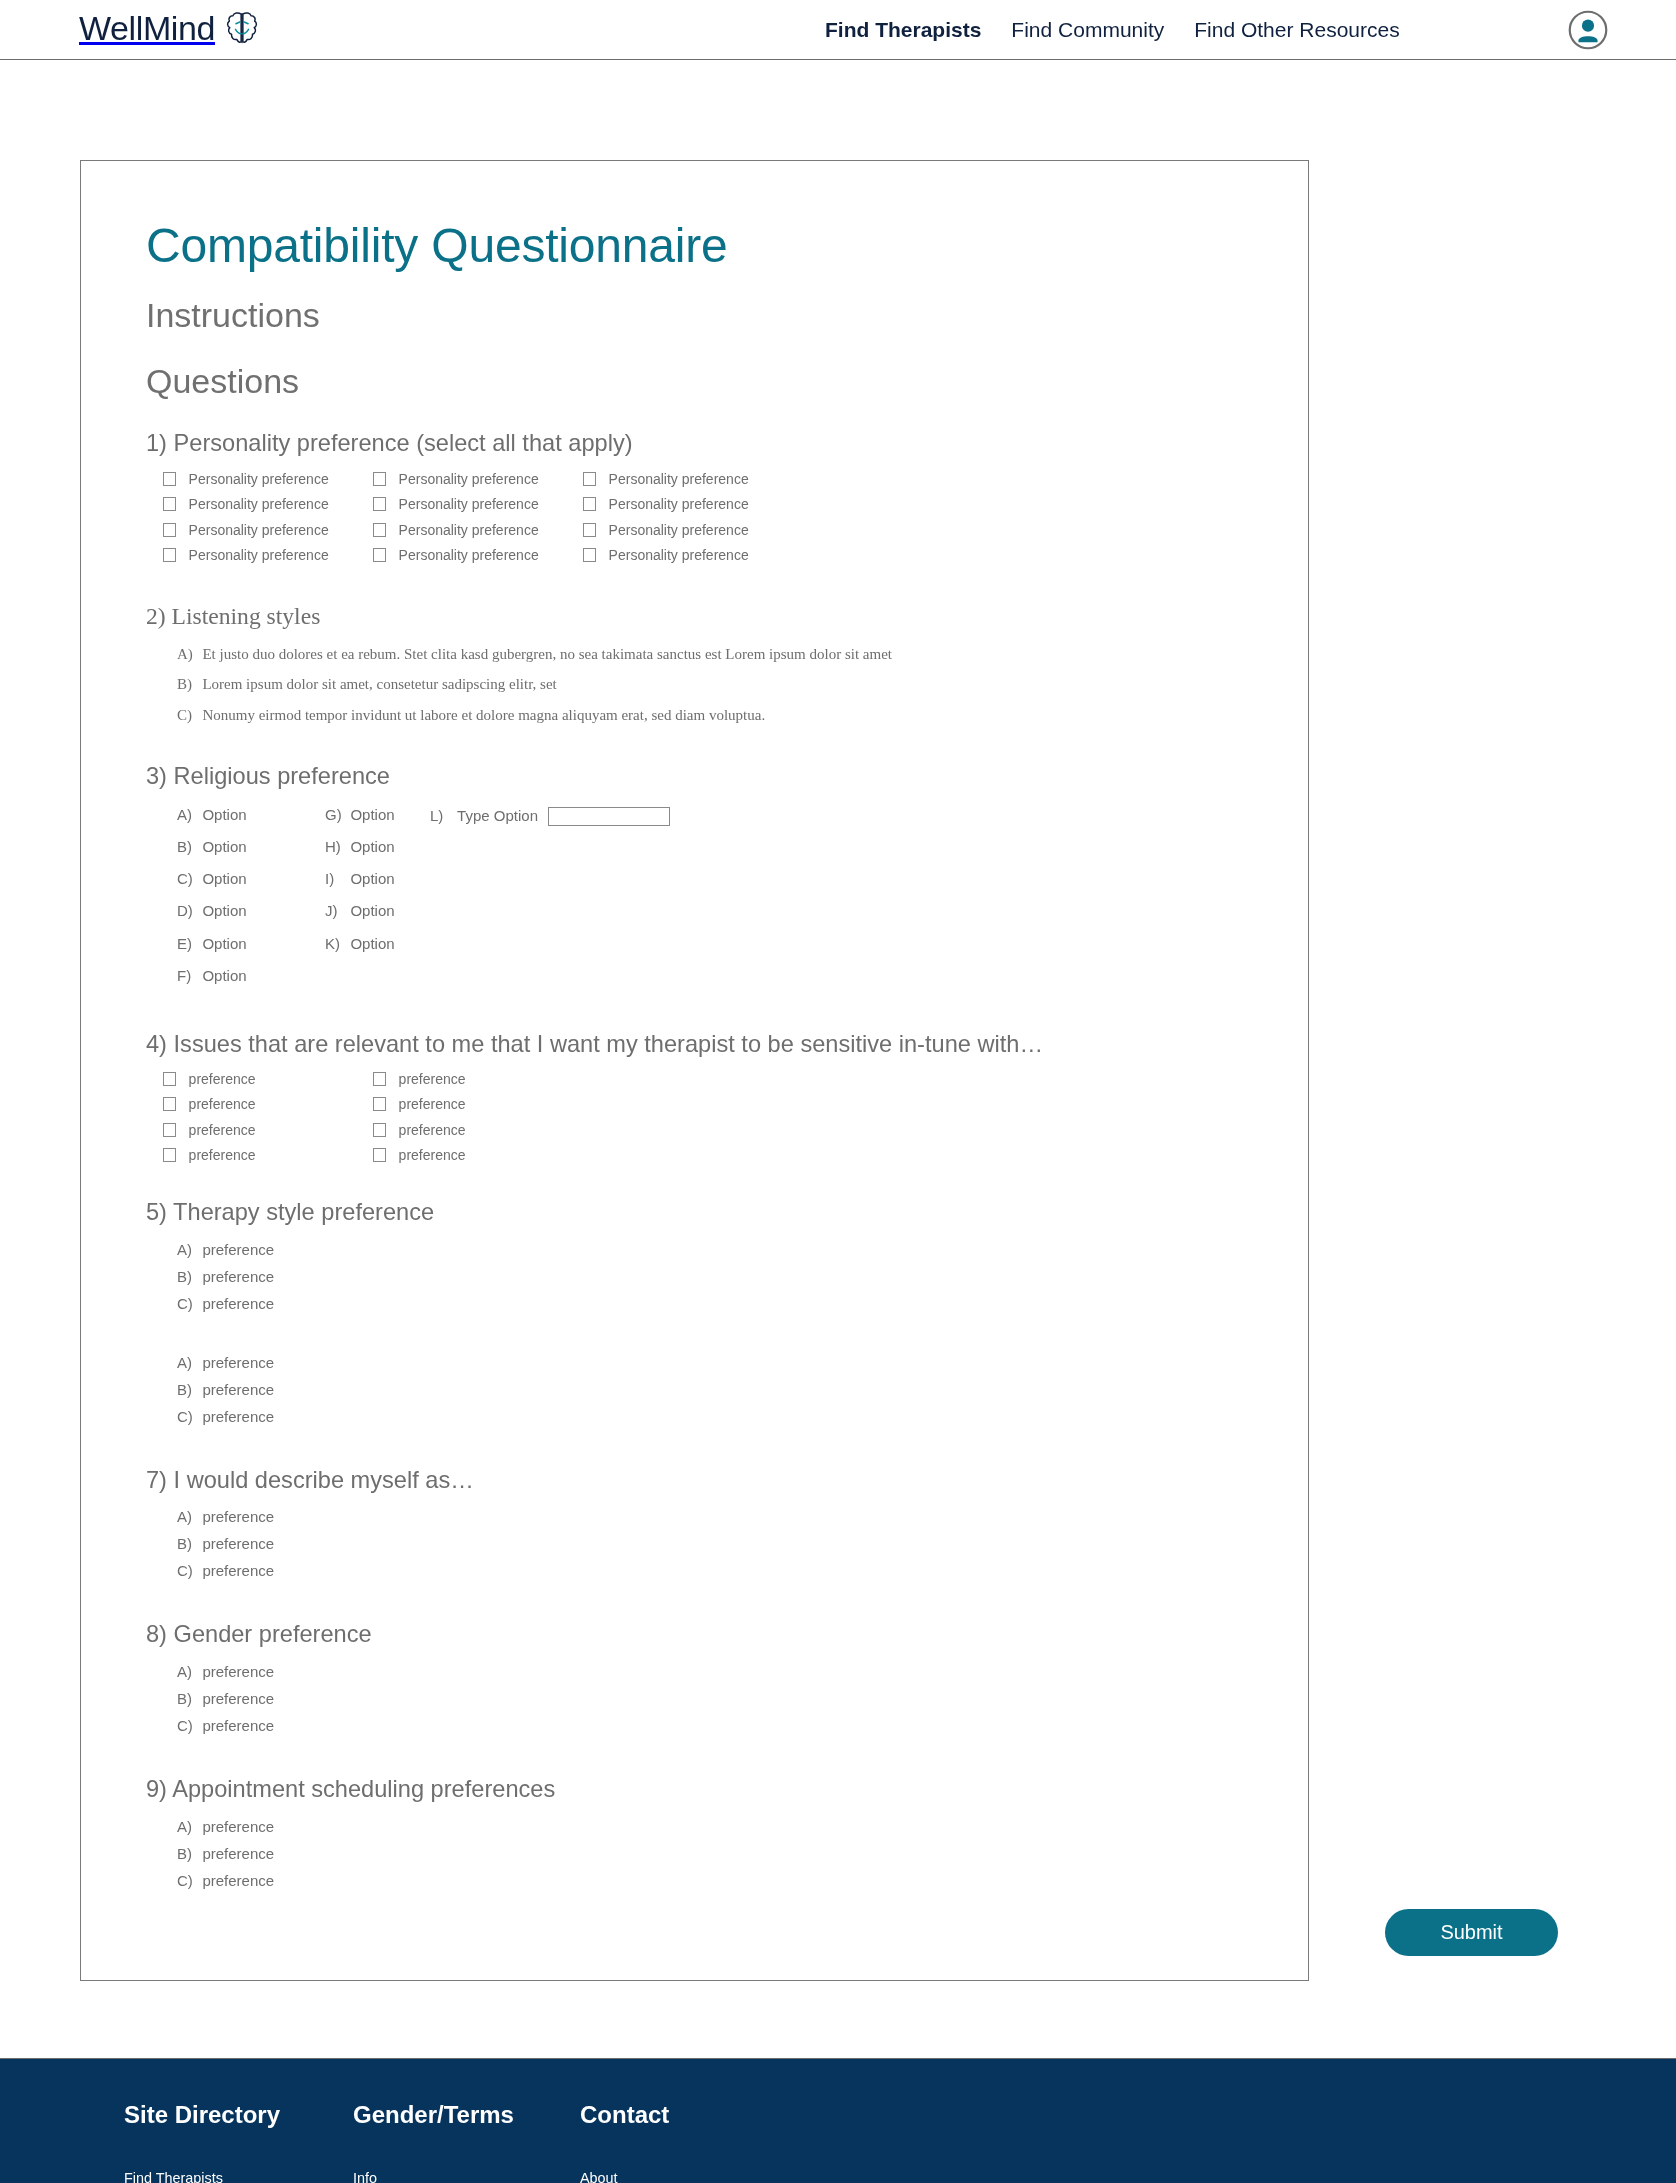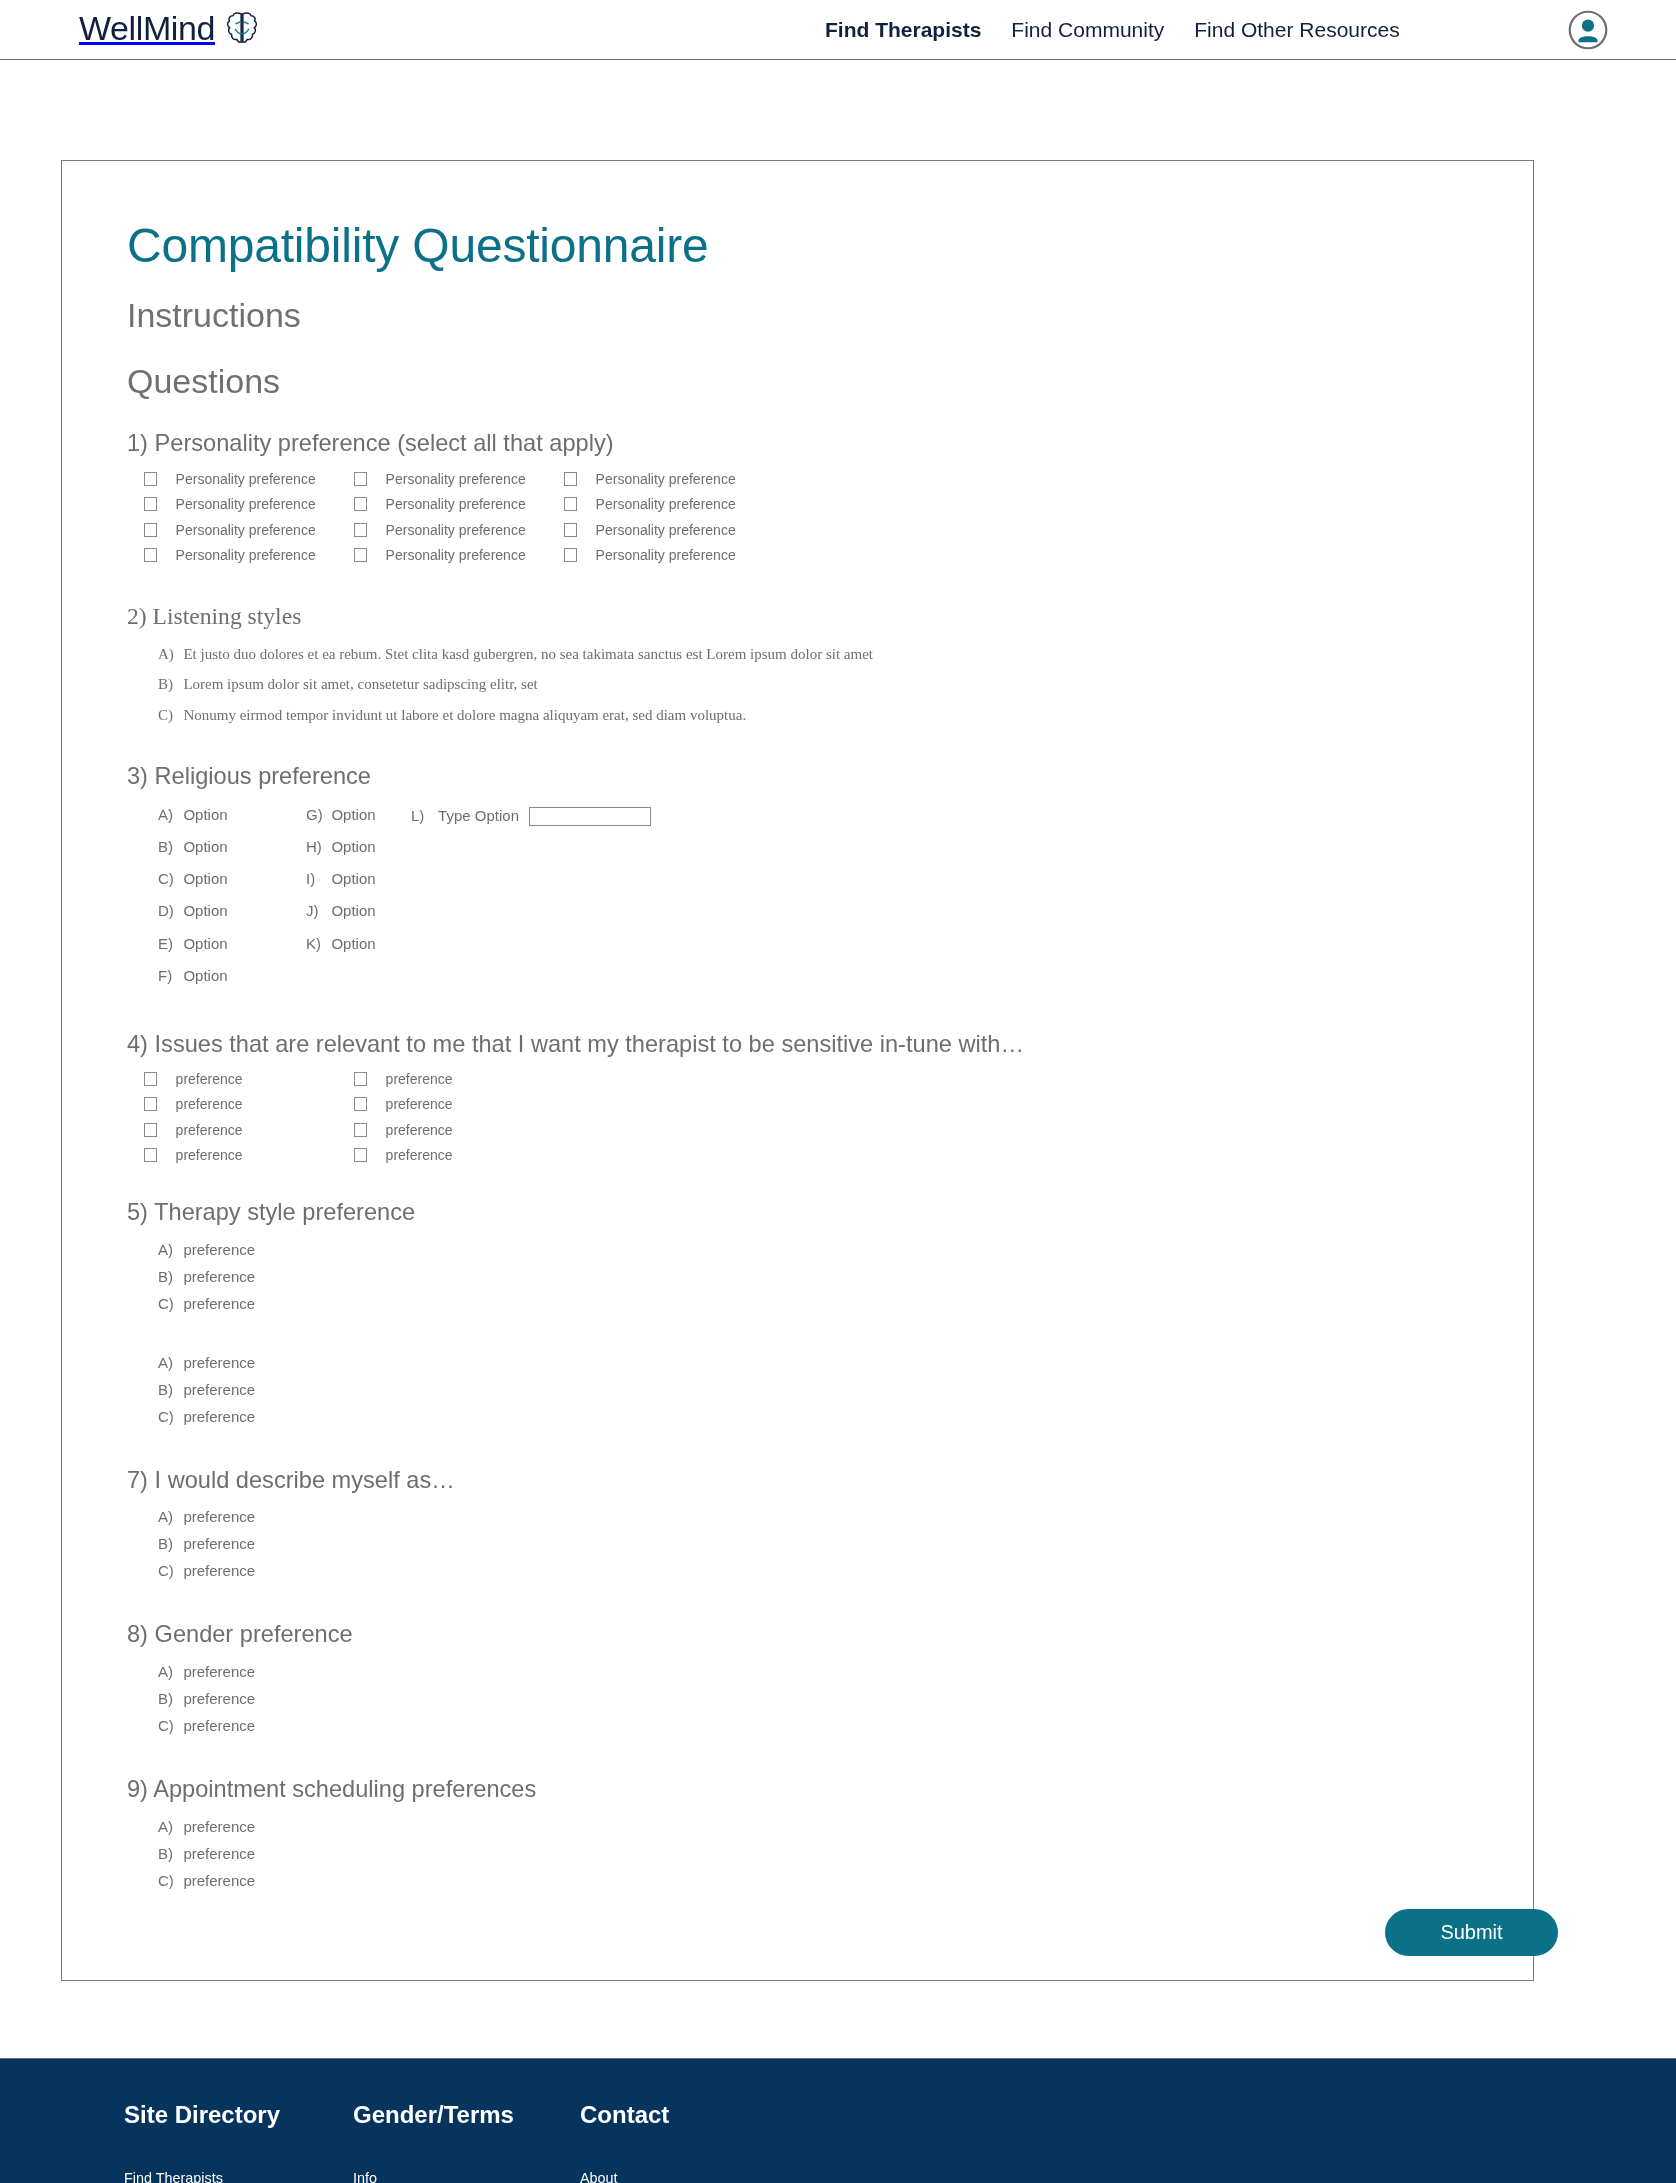--- a/index.html
+++ b/index.html
@@ -27,21 +27,21 @@
     padding:0 15px;text-decoration:none;line-height:1;
   }
   .nav-link.active{font-weight:bold;}
 
   .avatar{
     position:absolute;left:1568px;top:9.6px;width:40px;height:40px;
   }
 
   
   .card{
-    position:absolute;left:61px;top:160px;width:1473px;height:1821px;
+    position:absolute;left:80px;top:160px;width:1229px;height:1821px;
     border:1.3px solid #7a7a7a;background:#fff;box-sizing:border-box;
   }
   .card-inner{position:absolute;left:65px;top:61px;width:1410px;}
 
   .page-title{
     font-size:48px;color:#0b7189;font-weight:400;line-height:1;
     margin:0 0 0 0;letter-spacing:-0.2px;
   }
 
   .section-heading{
@@ -54,21 +54,21 @@
 
   .q-title{
     font-size:23.6px;color:#6e6e6e;font-weight:400;line-height:1.1;margin:0;
   }
 
   
   .cb{
     width:13px;height:14px;border:1.3px solid #8a8a8a;box-sizing:border-box;
     display:inline-block;flex:0 0 auto;background:#fff;
   }
-  .cb-item{display:flex;align-items:center;gap:19px;}
+  .cb-item{display:flex;align-items:center;gap:13px;}
   .cb-label{font-size:14px;color:#6e6e6e;line-height:1;white-space:nowrap;}
 
   .grid3{display:grid;grid-template-columns:210px 210px 210px;row-gap:11.4px;margin-left:16.6px;}
   .grid2{display:grid;grid-template-columns:210px 210px;row-gap:11.4px;margin-left:16.6px;}
 
   
   .opt-row{display:flex;gap:7.9px;align-items:baseline;}
   .opt-letter{font-size:15px;color:#6e6e6e;line-height:1.1;min-width:17.5px;}
   .opt-text{font-size:15px;color:#6e6e6e;line-height:1.1;}
   .opt-list{margin-left:31px;display:flex;flex-direction:column;}

